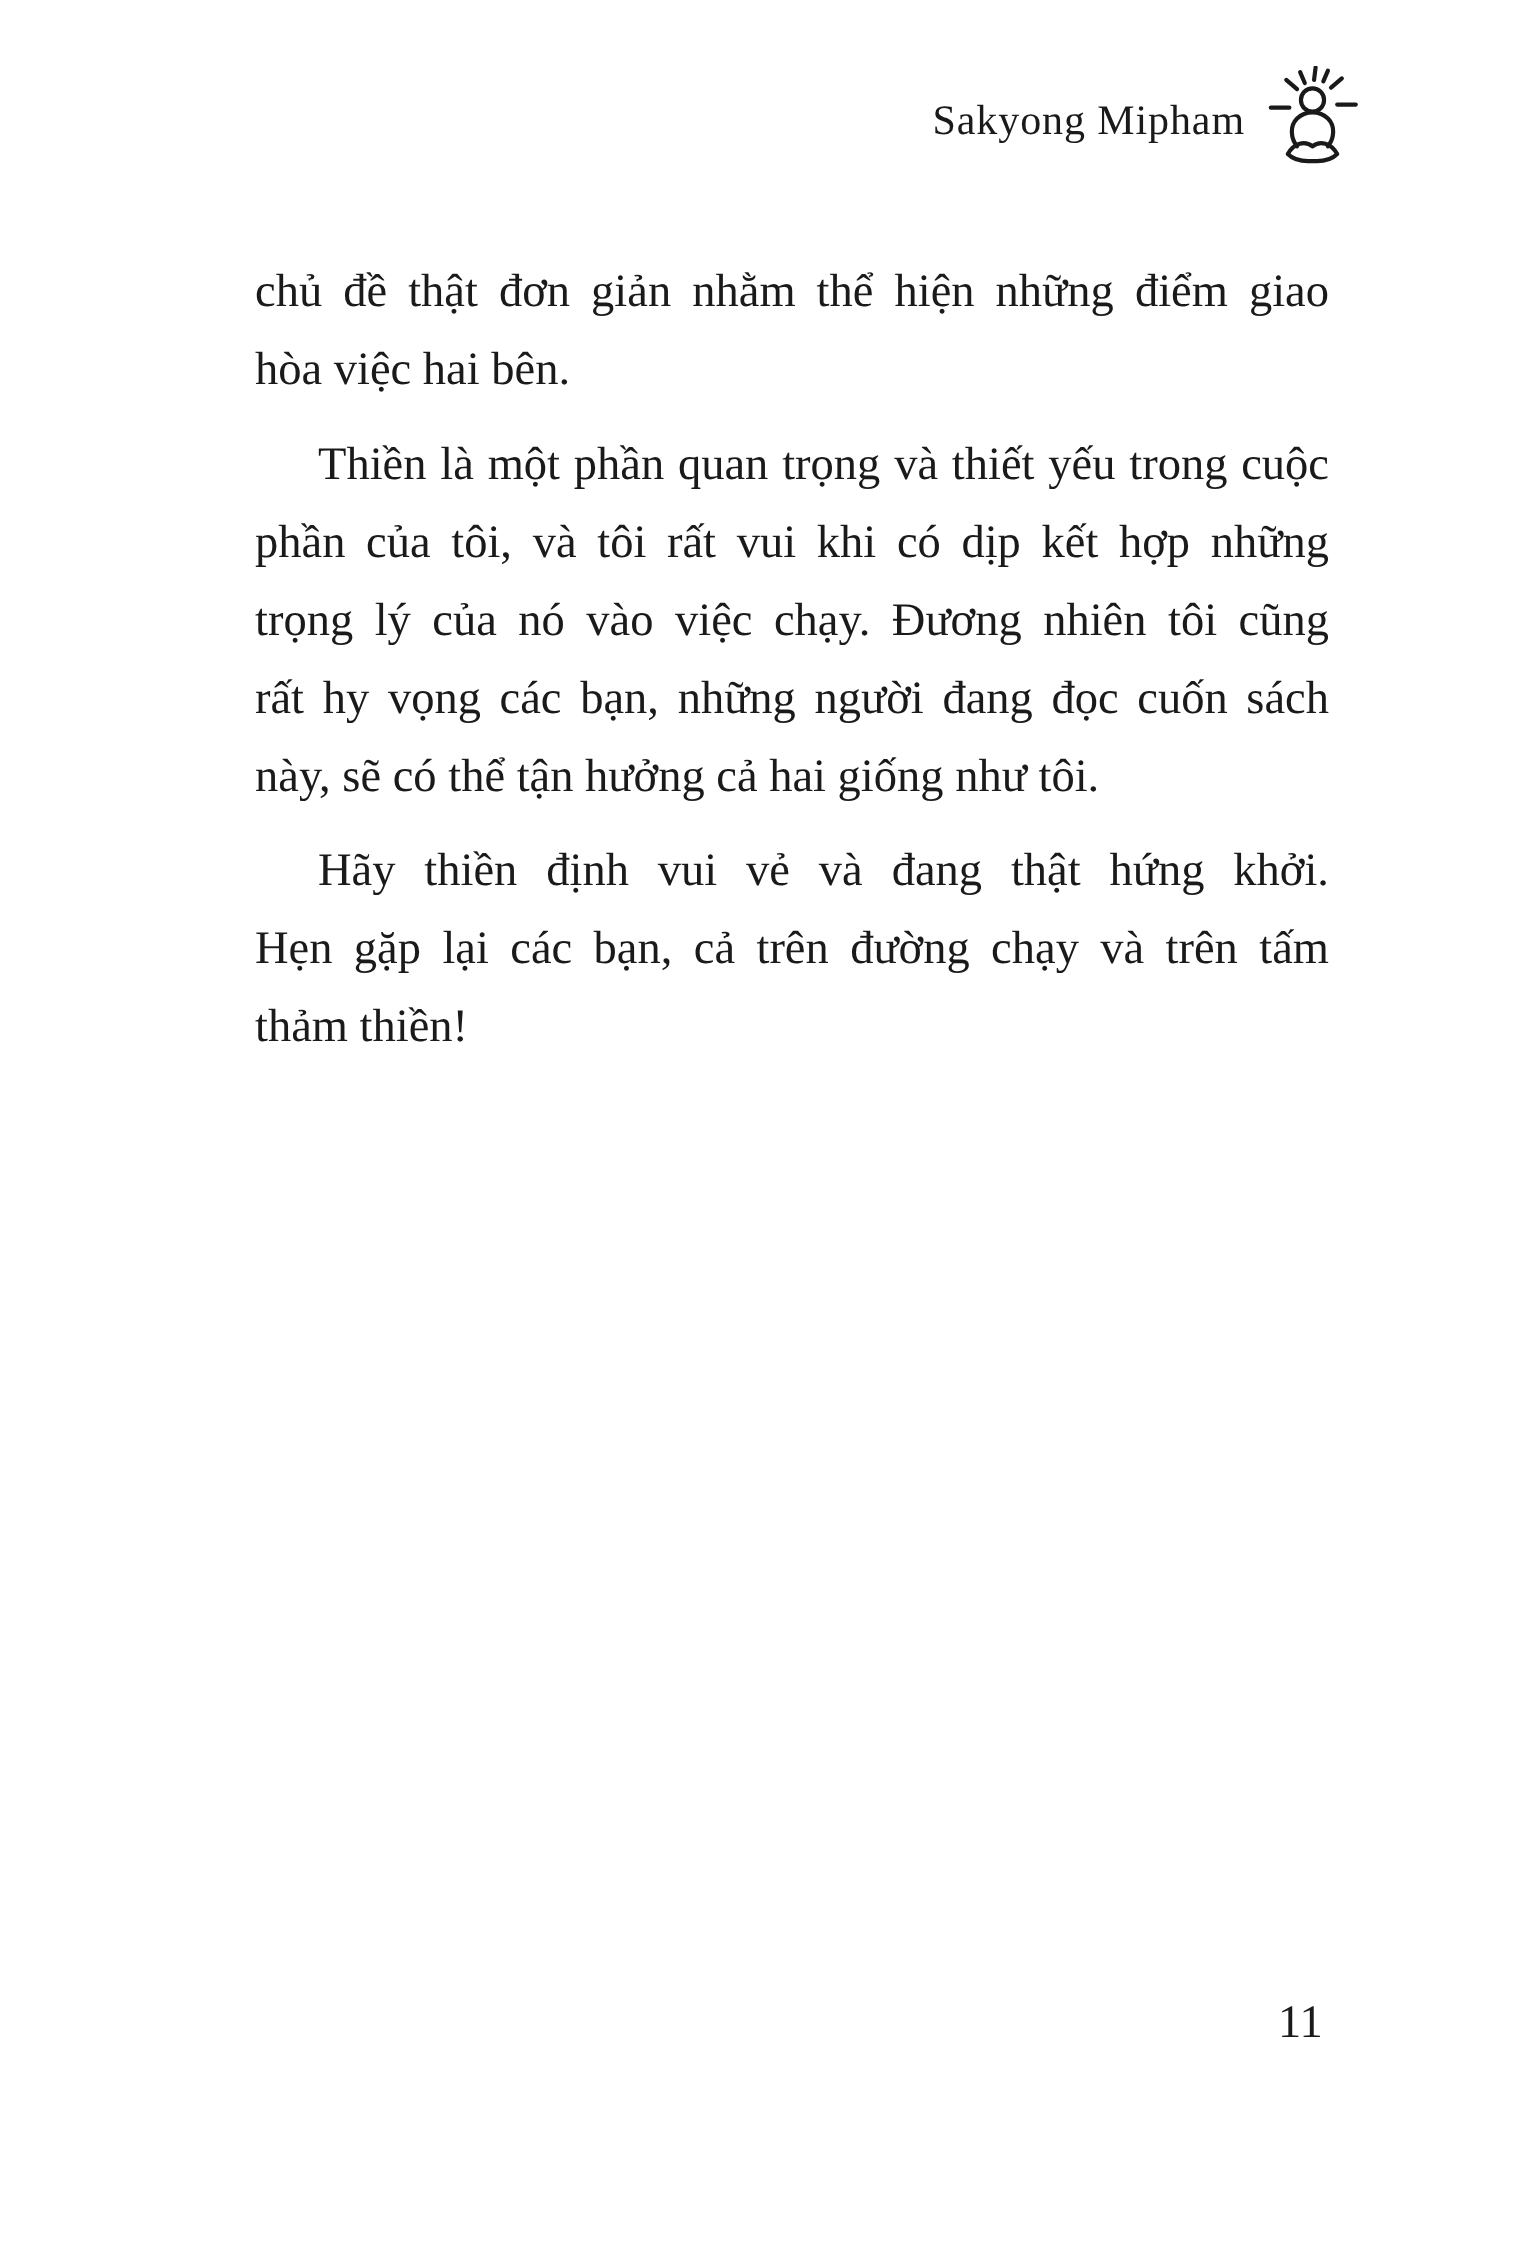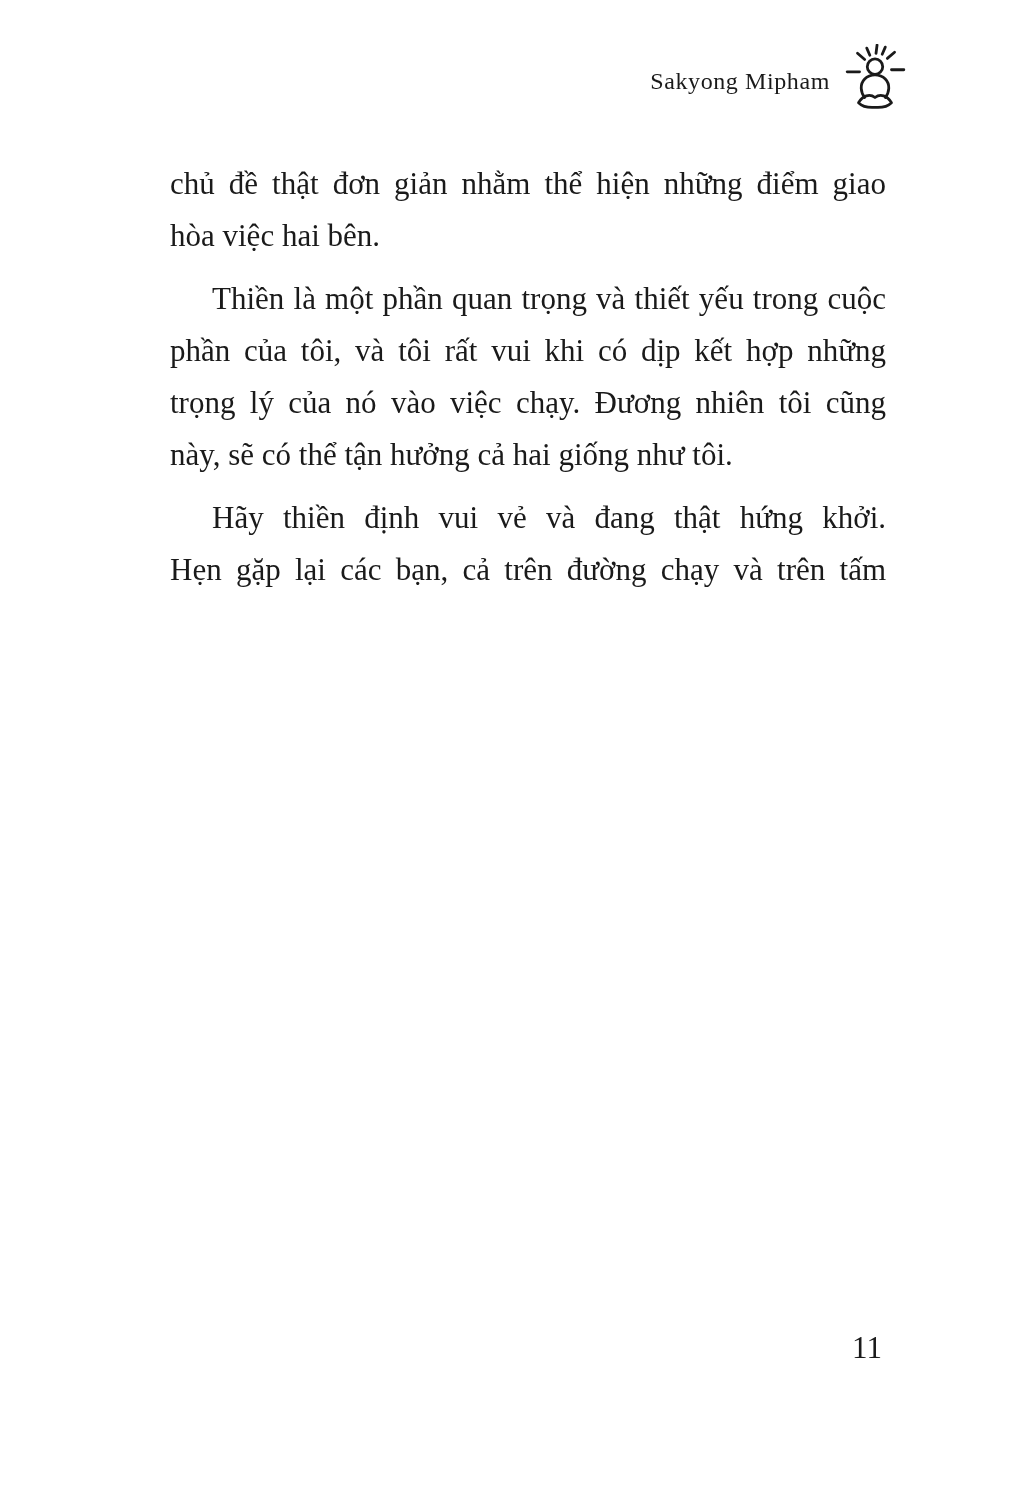--- a/index.html
+++ b/index.html
@@ -15,21 +15,21 @@
     position: absolute; inset: 0;
     background: #ffffff;
   }
   
   .header {
     position: absolute;
     top: 44px; right: 114px;
     display: flex; align-items: center; gap: 10px;
   }
   .author {
-    font-size: 24px;
+    font-size: 28px;
     letter-spacing: 0.6px;
     white-space: nowrap;
     transform: translateY(2px);
     margin-left: 18px;
   }
   .medicon { width: 70px; height: 70px; display: block; }
   .medicon path, .medicon circle, .medicon line {
     fill: none;
     stroke: #1a1a1a;
     stroke-width: 2.7;
@@ -37,21 +37,21 @@
     stroke-linejoin: round;
   }
   
   .bodytext {
     position: absolute;
     left: 170px; top: 158px;
     width: 716px;
     font-size: 31px;
     line-height: 52px;
   }
-  .para { margin: 0 0 11px 0; }
+  .para { margin: 10px 0 11px 0; }
   .line { text-align: left; }
   .line.just {
     text-align: justify;
     text-align-last: justify;
   }
   .line.indent { text-indent: 42px; }
   
   .pagenum {
     position: absolute;
     left: 845px; top: 1330px;
@@ -89,25 +89,27 @@
 
     <div class="para">
       <div class="line just">chủ đề thật đơn giản nhằm thể hiện những điểm giao</div>
       <div class="line">hòa việc hai bên.</div>
     </div>
 
     <div class="para">
       <div class="line just indent">Thiền là một phần quan trọng và thiết yếu trong cuộc</div>
       <div class="line just">phần của tôi, và tôi rất vui khi có dịp kết hợp những</div>
       <div class="line just">trọng lý của nó vào việc chạy. Đương nhiên tôi cũng</div>
+      <div class="line just">rất hy vọng các bạn, những người đang đọc cuốn sách</div>
       <div class="line">này, sẽ có thể tận hưởng cả hai giống như tôi.</div>
     </div>
 
     <div class="para">
       <div class="line just indent">Hãy thiền định vui vẻ và đang thật hứng khởi.</div>
       <div class="line just">Hẹn gặp lại các bạn, cả trên đường chạy và trên tấm</div>
+      <div class="line">thảm thiền!</div>
     </div>
 
   </main>
 
   <div class="pagenum">11</div>
 
 </div>
 
 </body></html>

